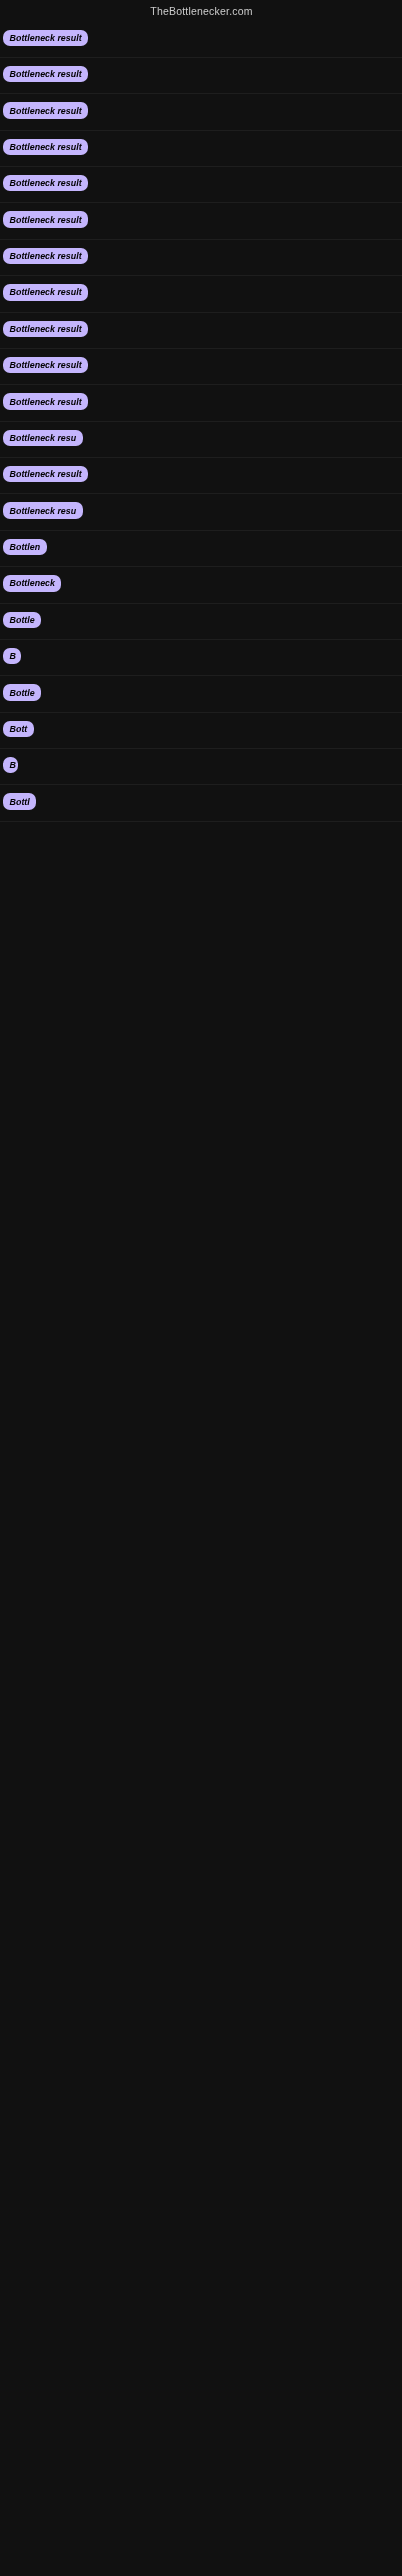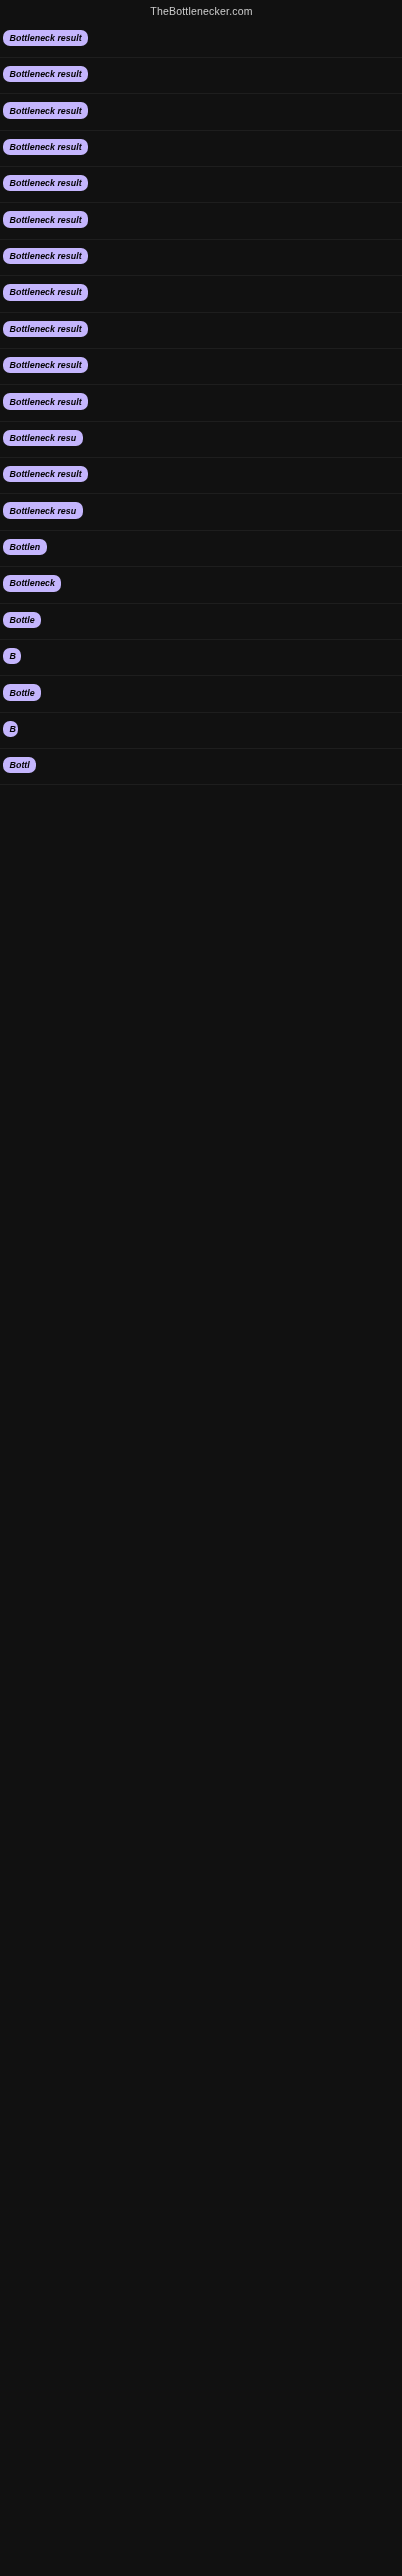--- a/index.html
+++ b/index.html
@@ -62,16 +62,17 @@
     <div class="result-row"><span class="bottleneck-badge" style="max-width: 125px;">Bottleneck result</span></div>
     <div class="result-row"><span class="bottleneck-badge" style="max-width: 122px;">Bottleneck result</span></div>
     <div class="result-row"><span class="bottleneck-badge" style="max-width: 105px;">Bottleneck resu</span></div>
     <div class="result-row"><span class="bottleneck-badge" style="max-width: 122px;">Bottleneck result</span></div>
     <div class="result-row"><span class="bottleneck-badge" style="max-width: 103px;">Bottleneck resu</span></div>
     <div class="result-row"><span class="bottleneck-badge" style="max-width: 60px;">Bottlen</span></div>
     <div class="result-row"><span class="bottleneck-badge" style="max-width: 71px;">Bottleneck</span></div>
     <div class="result-row"><span class="bottleneck-badge" style="max-width: 48px;">Bottle</span></div>
     <div class="result-row"><span class="bottleneck-badge" style="max-width: 17.7px;">B</span></div>
     <div class="result-row"><span class="bottleneck-badge" style="max-width: 48px;">Bottle</span></div>
+    <div class="result-row"><span class="bottleneck-badge" style="max-width: 39px;">Bott</span></div>
     <div class="result-row"><span class="bottleneck-badge" style="max-width: 14.5px;">B</span></div>
     <div class="result-row"><span class="bottleneck-badge" style="max-width: 43px;">Bottl</span></div>
   </div>
 
 
 </body></html>

